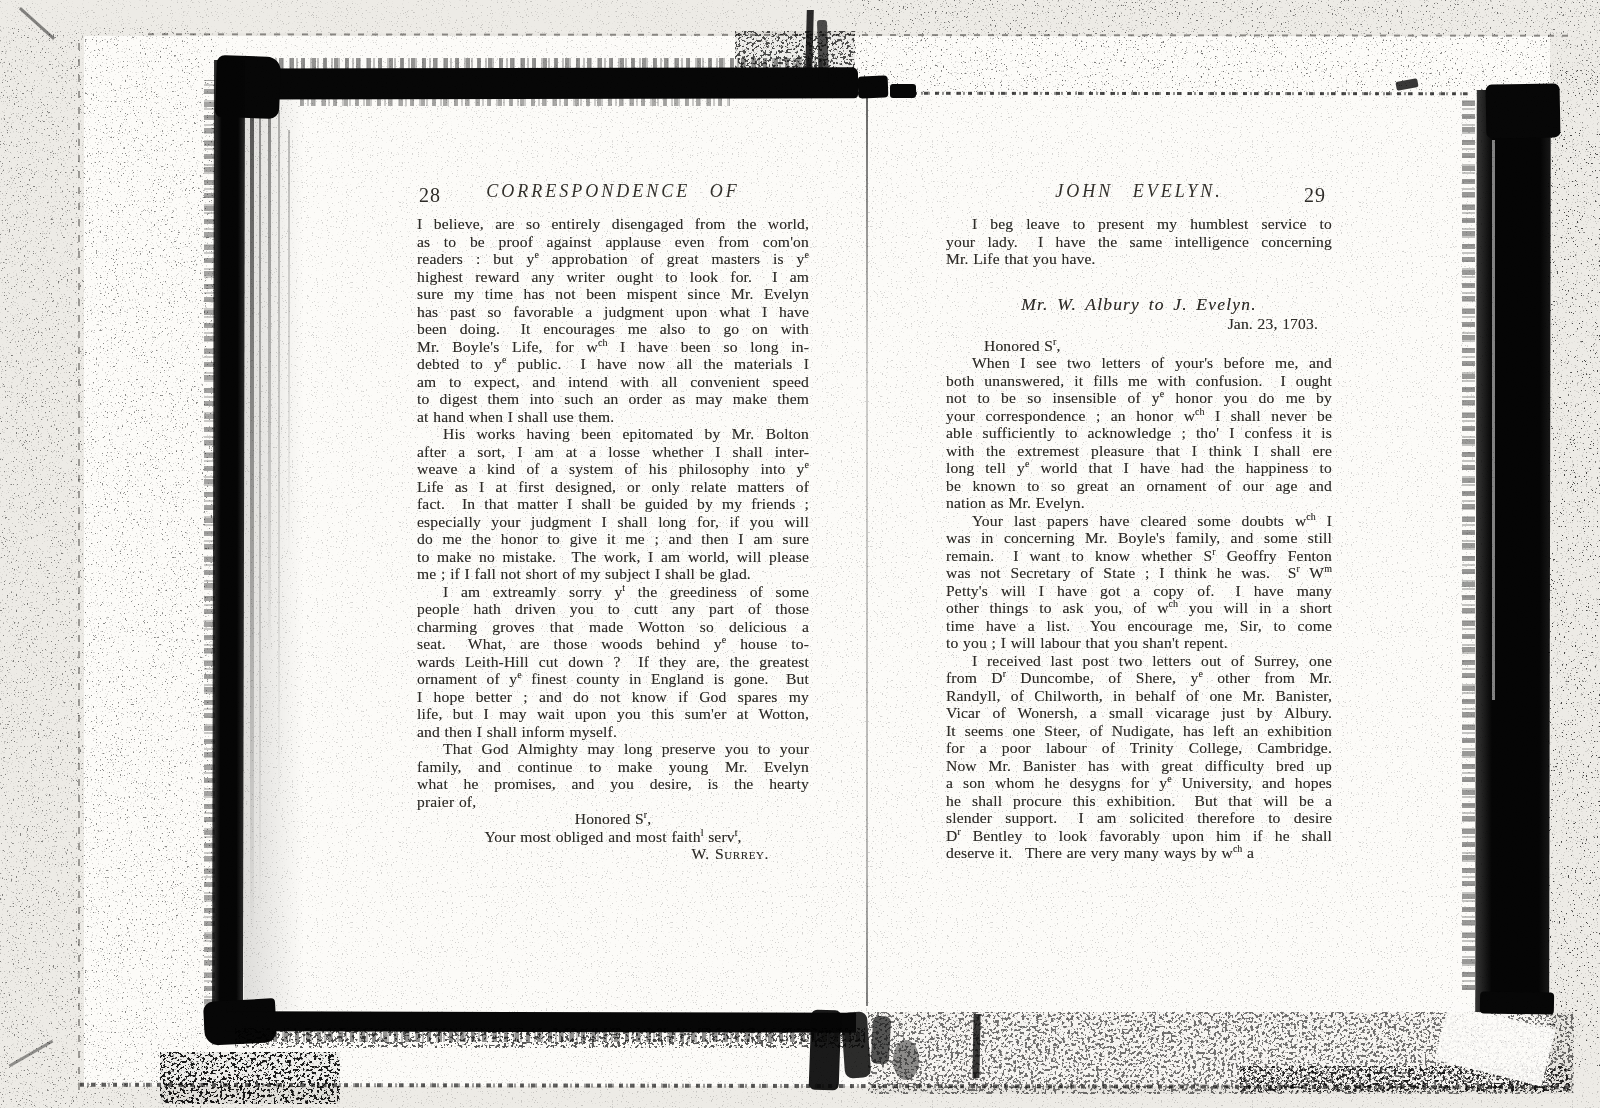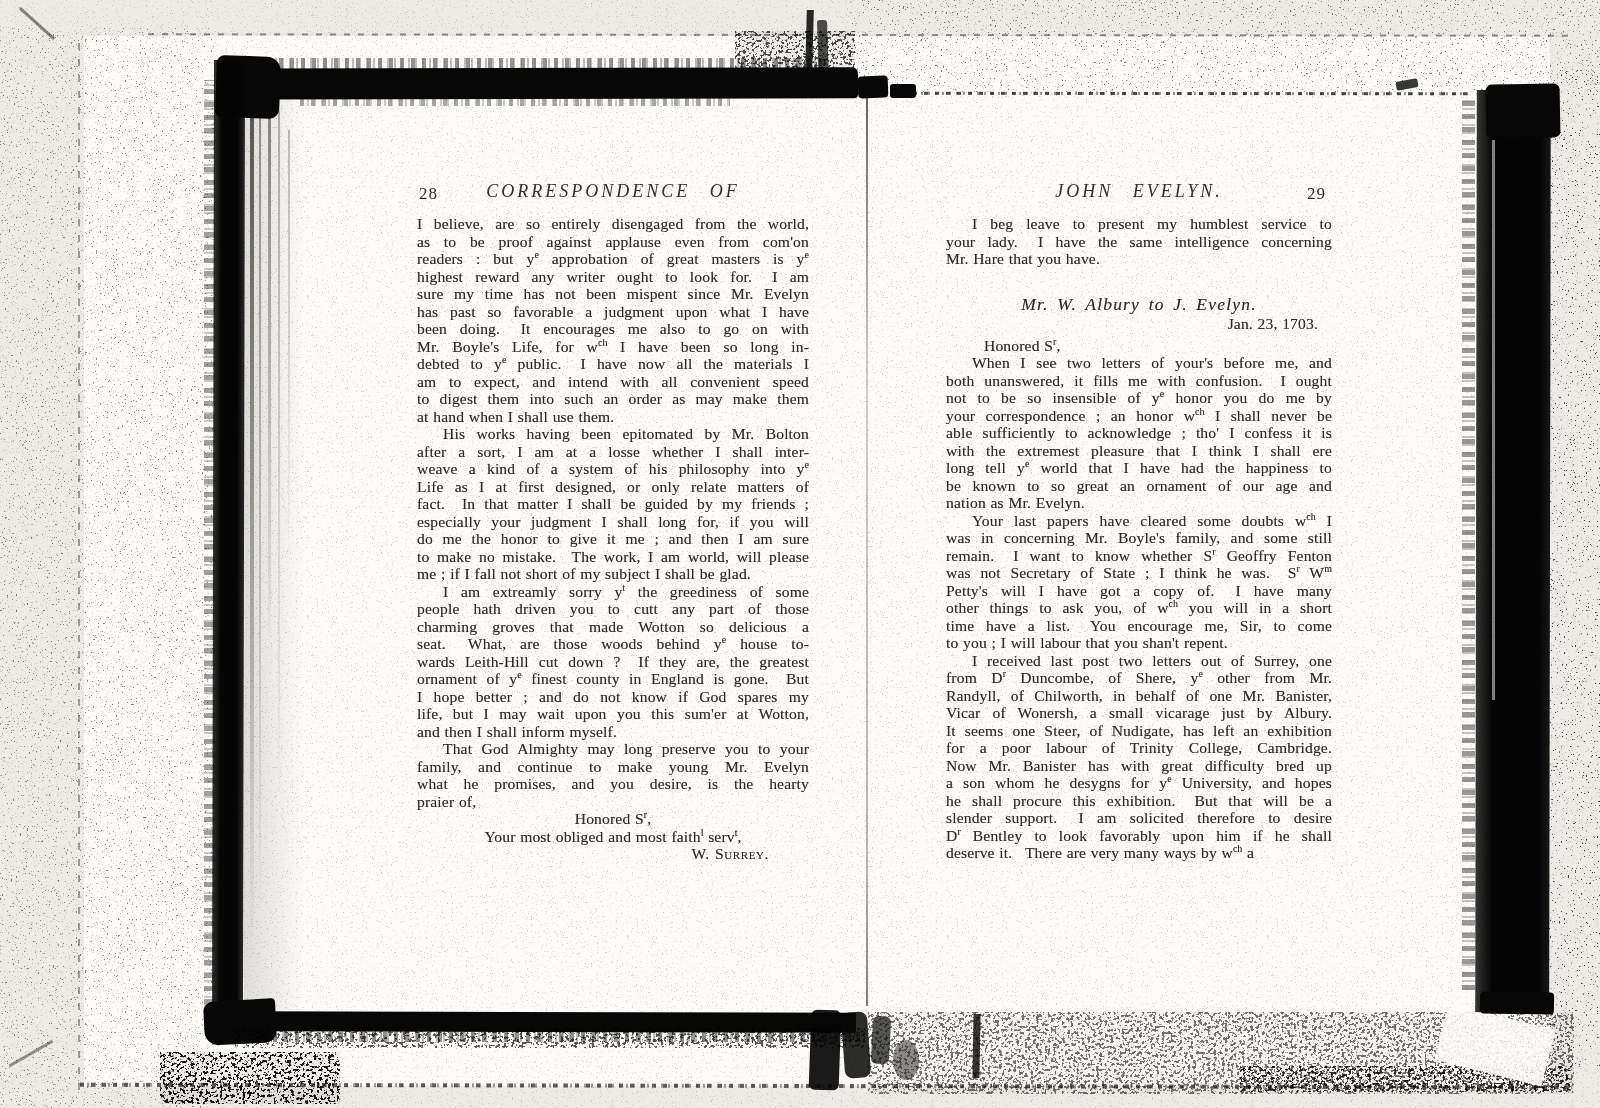--- a/index.html
+++ b/index.html
@@ -20,21 +20,21 @@
       repeating-linear-gradient(0deg, rgba(8,8,8,.8) 0 5px, rgba(8,8,8,0) 5px 13px),
       repeating-linear-gradient(0deg, rgba(8,8,8,.45) 0 2px, rgba(8,8,8,0) 2px 8px);
       filter:blur(.6px);}
   .streak{z-index:28;background:linear-gradient(180deg, rgba(0,0,0,.8), rgba(0,0,0,.25) 70%, rgba(0,0,0,0));}
   .shade{z-index:20;}
   
   .page{position:absolute;z-index:40;}
   .page header{position:relative;height:34px;}
   .running-header{position:absolute;left:0;width:100%;text-align:center;top:0;
       font-style:italic;font-size:18px;letter-spacing:3px;word-spacing:12px;color:#33312c;}
-  .pn{position:absolute;top:3px;font-size:17px;letter-spacing:1px;}
+  .pn{position:absolute;top:3px;font-size:20px;letter-spacing:1px;}
   .pn.left-num{left:2px;} .pn.right-num{right:6px;}
   .page-body{margin-top:0;}
   .page-body .block{margin:0;}
   .ln{font-size:15.6px;line-height:17.5px;letter-spacing:.15px;word-spacing:.6px;
       text-shadow:0 0 .5px rgba(46,44,40,.45);}
   .type-para .ln{text-align:justify;text-align-last:justify;}
   .type-para .ln.last{text-align-last:left;}
   .indent .ln:first-child{text-indent:26px;}
   .type-center .ln{text-align:center;}
   .type-right .ln{text-align:right;padding-right:40px;}
@@ -201,21 +201,21 @@
 
   <section class="page right" style="left:946px;top:181px;width:386px;">
     <header>
       <span class="running-header">JOHN EVELYN.</span>
       <span class="pn right-num">29</span>
     </header>
     <div class="page-body">
         <div class="block type-para indent">
           <div class="ln">I beg leave to present my humblest service to</div>
           <div class="ln">your lady.  I have the same intelligence concerning</div>
-          <div class="ln last">Mr. Hare that you have.</div>
+          <div class="ln last">Mr. Life that you have.</div>
         </div>
         <div class="block type-heading">
           <div class="ln last">Mr. W. Albury to J. Evelyn.</div>
         </div>
         <div class="block type-date">
           <div class="ln last">Jan. 23, 1703.</div>
         </div>
         <div class="block type-plain">
           <div class="ln last">Honored S<sup>r</sup>,</div>
         </div>

